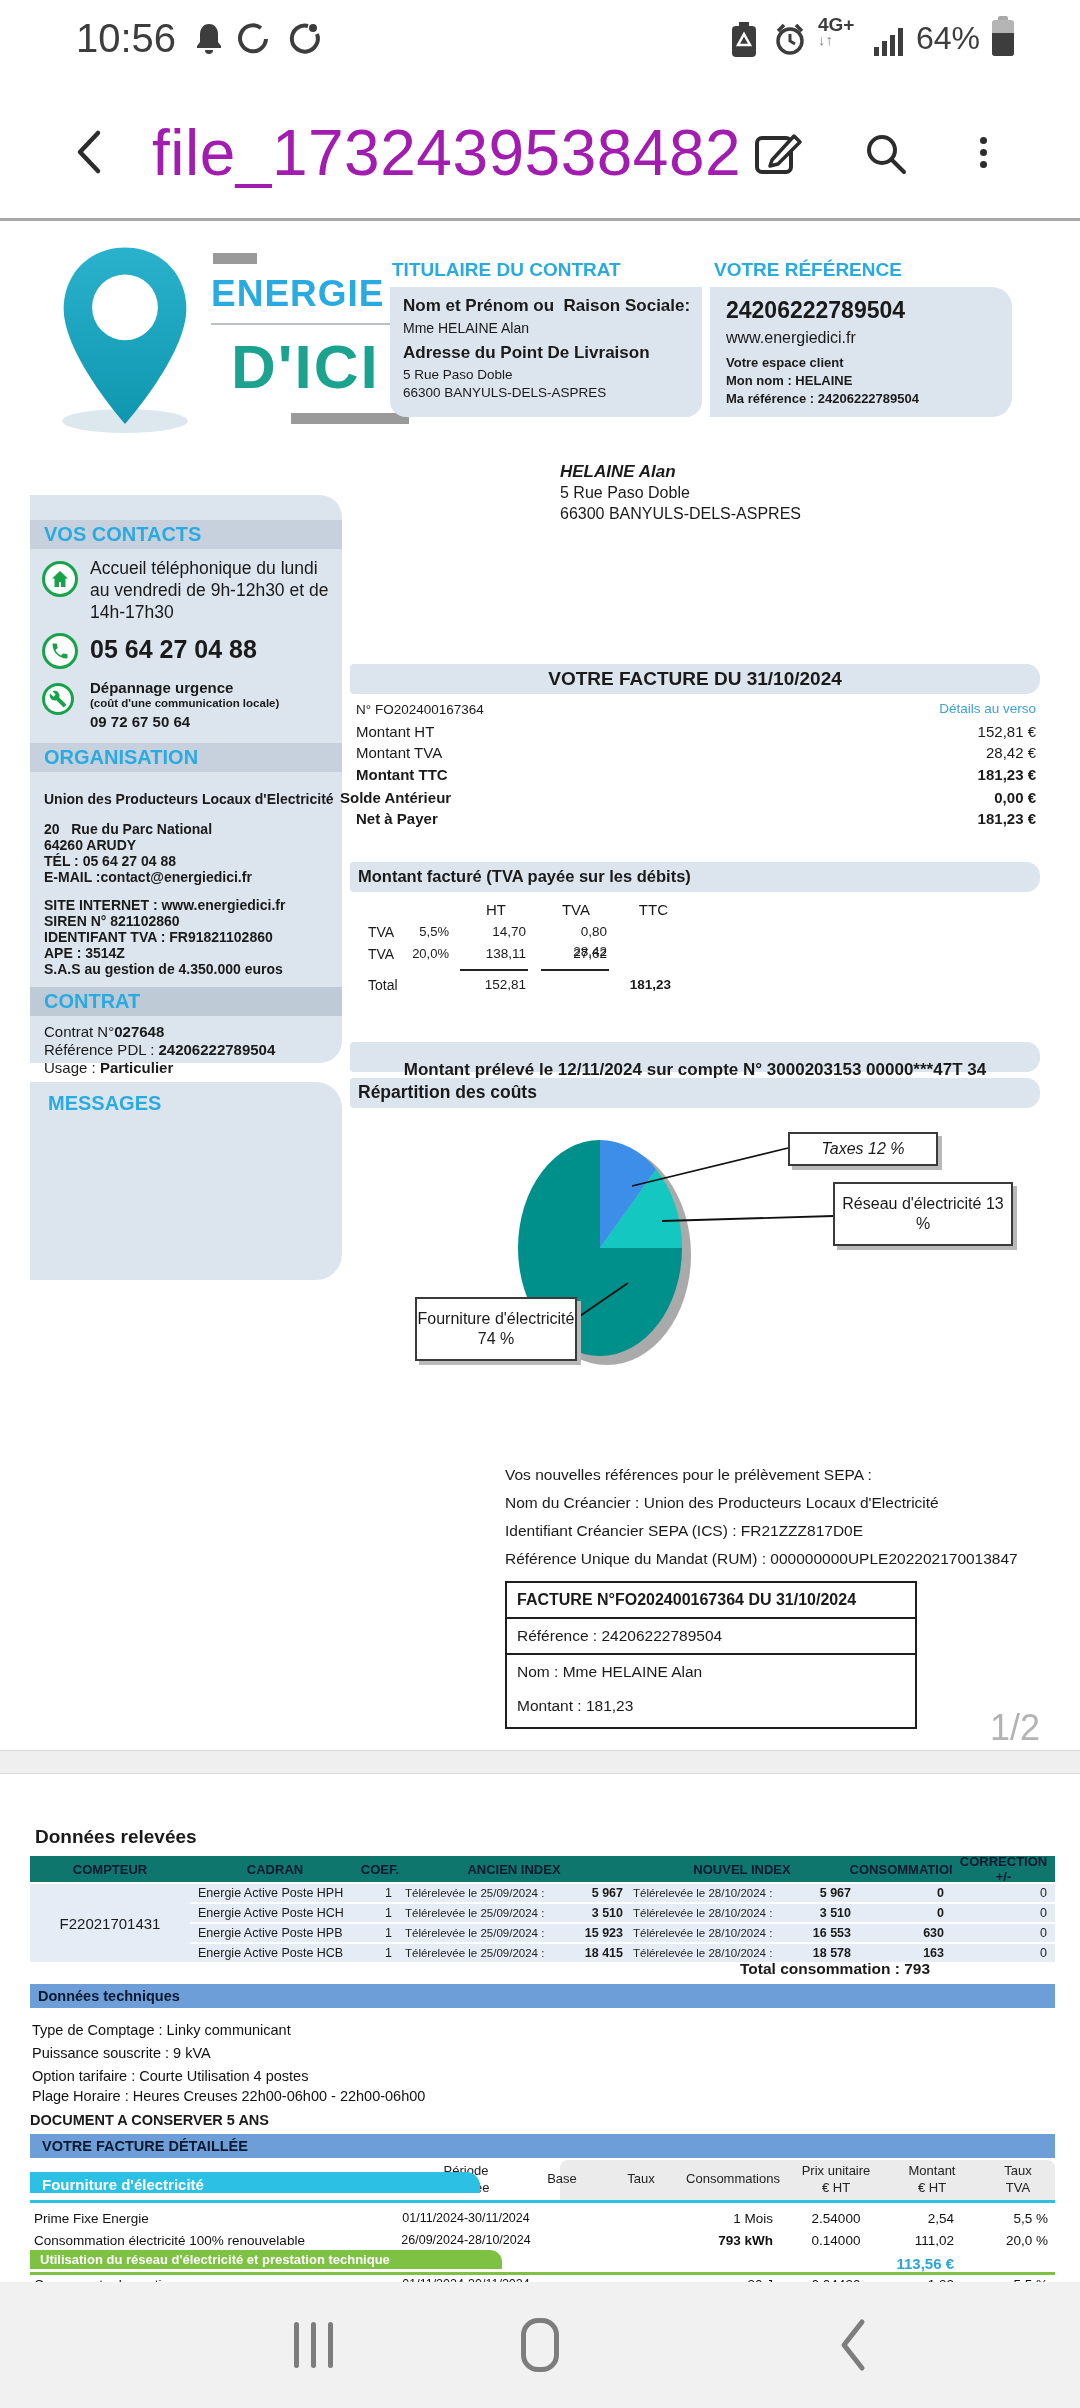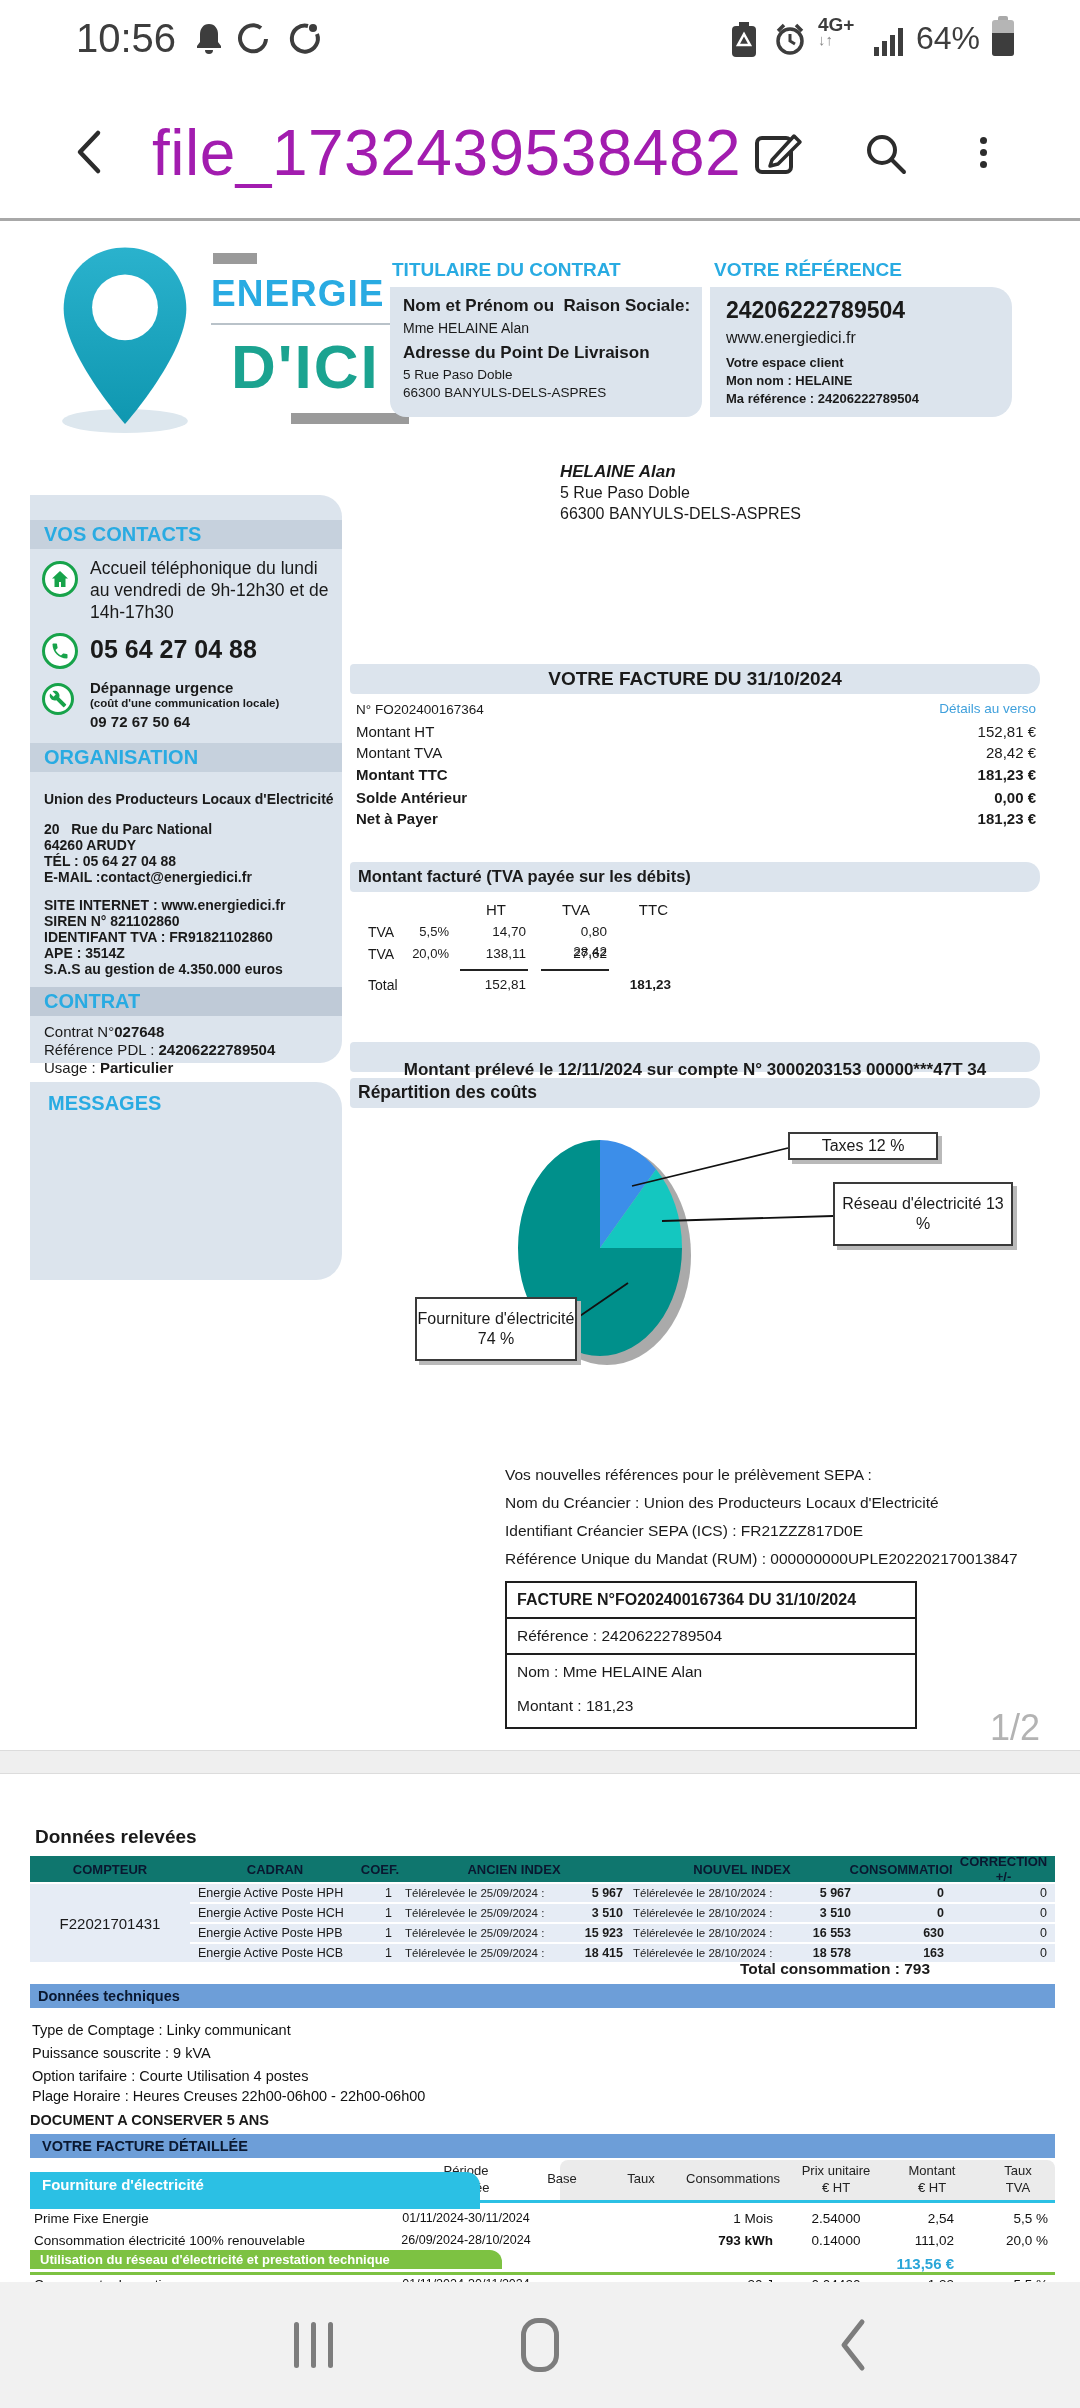--- a/index.html
+++ b/index.html
@@ -39,21 +39,21 @@
   .t2 .c{background:#e6ecf5;font-size:12.5px;display:flex;align-items:center;height:18px;box-sizing:border-box;}
   .idx{justify-content:space-between;padding:0 5px;}
   .idx .lb{font-size:11.5px;color:#222;}
   .idx .vl{font-weight:bold;}
   .bluebar{background:#6d9ed8;color:#0a1830;font-weight:bold;font-size:14.5px;
     padding:4px 16px 4px 8px;box-sizing:border-box;}
   .tech-line{font-size:14.5px;color:#111;}
   .dh{position:absolute;text-align:center;font-size:13px;line-height:17px;color:#222;}
   .dcell{position:absolute;font-size:13.5px;color:#111;white-space:nowrap;}
   .tab-cyan{background:#2bc0e4;color:#fff;font-weight:bold;font-size:15px;
-    border-radius:0 14px 0 0;padding:4px 0 16px 12px;box-sizing:border-box;}
+    border-radius:0 14px 0 0;padding:4px 0 0 12px;box-sizing:border-box;}
   .tab-green{background:#7dc242;color:#fff;font-weight:bold;font-size:13px;
     border-radius:0 12px 0 0;padding:2px 0 2px 10px;box-sizing:border-box;}
   
   .navbar{background:#f1f1f1;}
   .rec-bar{width:5px;height:46px;background:#7d7d7d;border-radius:3px;display:inline-block;margin:0 6px;}
   .home-btn{width:38px;height:54px;border:5px solid #7d7d7d;border-radius:17px;box-sizing:border-box;}
 </style>
 </head>
 <body>
 
@@ -226,21 +226,21 @@
       <div class="b" style="text-align:center;font-size:19px;padding-top:4px;">VOTRE FACTURE DU 31/10/2024</div>
     </div>
     <div class="abs" style="left:356px;top:481px;font-size:13.5px;">N° FO202400167364</div>
     <div class="abs" style="left:880px;top:480px;width:156px;text-align:right;font-size:13.5px;color:#3fa0dc;">Détails au verso</div>
     <div class="abs row-line" style="left:356px;top:502px;">Montant HT</div>
     <div class="abs row-line rt" style="left:836px;top:502px;width:200px;">152,81 €</div>
     <div class="abs row-line" style="left:356px;top:523px;">Montant TVA</div>
     <div class="abs row-line rt" style="left:836px;top:523px;width:200px;">28,42 €</div>
     <div class="abs row-line b" style="left:356px;top:545px;">Montant TTC</div>
     <div class="abs row-line rt b" style="left:836px;top:545px;width:200px;">181,23 €</div>
-    <div class="abs row-line b" style="left:356px;top:568px;">Solde Antérieur</div>
+    <div class="abs row-line b" style="left:340px;top:568px;">Solde Antérieur</div>
     <div class="abs row-line rt b" style="left:836px;top:568px;width:200px;">0,00 €</div>
     <div class="abs row-line b" style="left:356px;top:589px;">Net à Payer</div>
     <div class="abs row-line rt b" style="left:836px;top:589px;width:200px;">181,23 €</div>
 
     <div class="abs band" style="left:350px;top:641px;width:690px;height:30px;">
       <div class="b" style="font-size:16.5px;padding:5px 0 0 8px;">Montant facturé (TVA payée sur les débits)</div>
     </div>
     <div class="abs b rt" style="left:440px;top:680px;width:66px;font-size:15px;font-weight:normal;">HT</div>
     <div class="abs rt" style="left:530px;top:680px;width:60px;font-size:15px;">TVA</div>
     <div class="abs rt" style="left:608px;top:680px;width:60px;font-size:15px;">TTC</div>
@@ -270,21 +270,21 @@
 
     <svg class="abs" style="left:400px;top:895px;" width="640" height="260" viewBox="0 0 640 260">
       <ellipse cx="207" cy="139" rx="84" ry="110" fill="#9b9b9b" opacity="0.85"></ellipse>
       <path d="M200 132 L200 24 A82 108 0 0 1 256.1 53.3 Z" fill="#3c8ee9"></path>
       <path d="M200 132 L256.1 53.3 A82 108 0 0 1 282 132 Z" fill="#14c7c0"></path>
       <path d="M200 132 L282 132 A82 108 0 1 1 200 24 Z" fill="#00908b"></path>
       <line x1="232" y1="70" x2="388" y2="32" stroke="#111" stroke-width="1.8"></line>
       <line x1="262" y1="105" x2="433" y2="100" stroke="#111" stroke-width="1.8"></line>
       <line x1="228" y1="167" x2="177" y2="202" stroke="#111" stroke-width="1.8"></line>
     </svg>
-    <div class="abs pie-label" style="left:788px;top:911px;width:150px;height:28px;">Taxes 12 %</div>
+    <div class="abs pie-label" style="left:788px;top:911px;width:150px;height:34px;font-style:italic;">Taxes 12 %</div>
     <div class="abs pie-label" style="left:833px;top:961px;width:180px;height:64px;">Réseau d'électricité 13 %</div>
     <div class="abs pie-label" style="left:415px;top:1076px;width:162px;height:64px;">Fourniture d'électricité 74 %</div>
 
     <div class="abs" style="left:505px;top:1245px;font-size:15.5px;">Vos nouvelles références pour le prélèvement SEPA :</div>
     <div class="abs" style="left:505px;top:1273px;font-size:15.5px;">Nom du Créancier : Union des Producteurs Locaux d'Electricité</div>
     <div class="abs" style="left:505px;top:1301px;font-size:15.5px;">Identifiant Créancier SEPA (ICS) : FR21ZZZ817D0E</div>
     <div class="abs" style="left:505px;top:1329px;font-size:15.5px;">Référence Unique du Mandat (RUM) : 000000000UPLE202202170013847</div>
 
     <div class="abs fbox" style="left:505px;top:1360px;width:412px;">
       <div class="fbox-row b" style="font-size:16px;">FACTURE N°FO202400167364 DU 31/10/2024</div>

